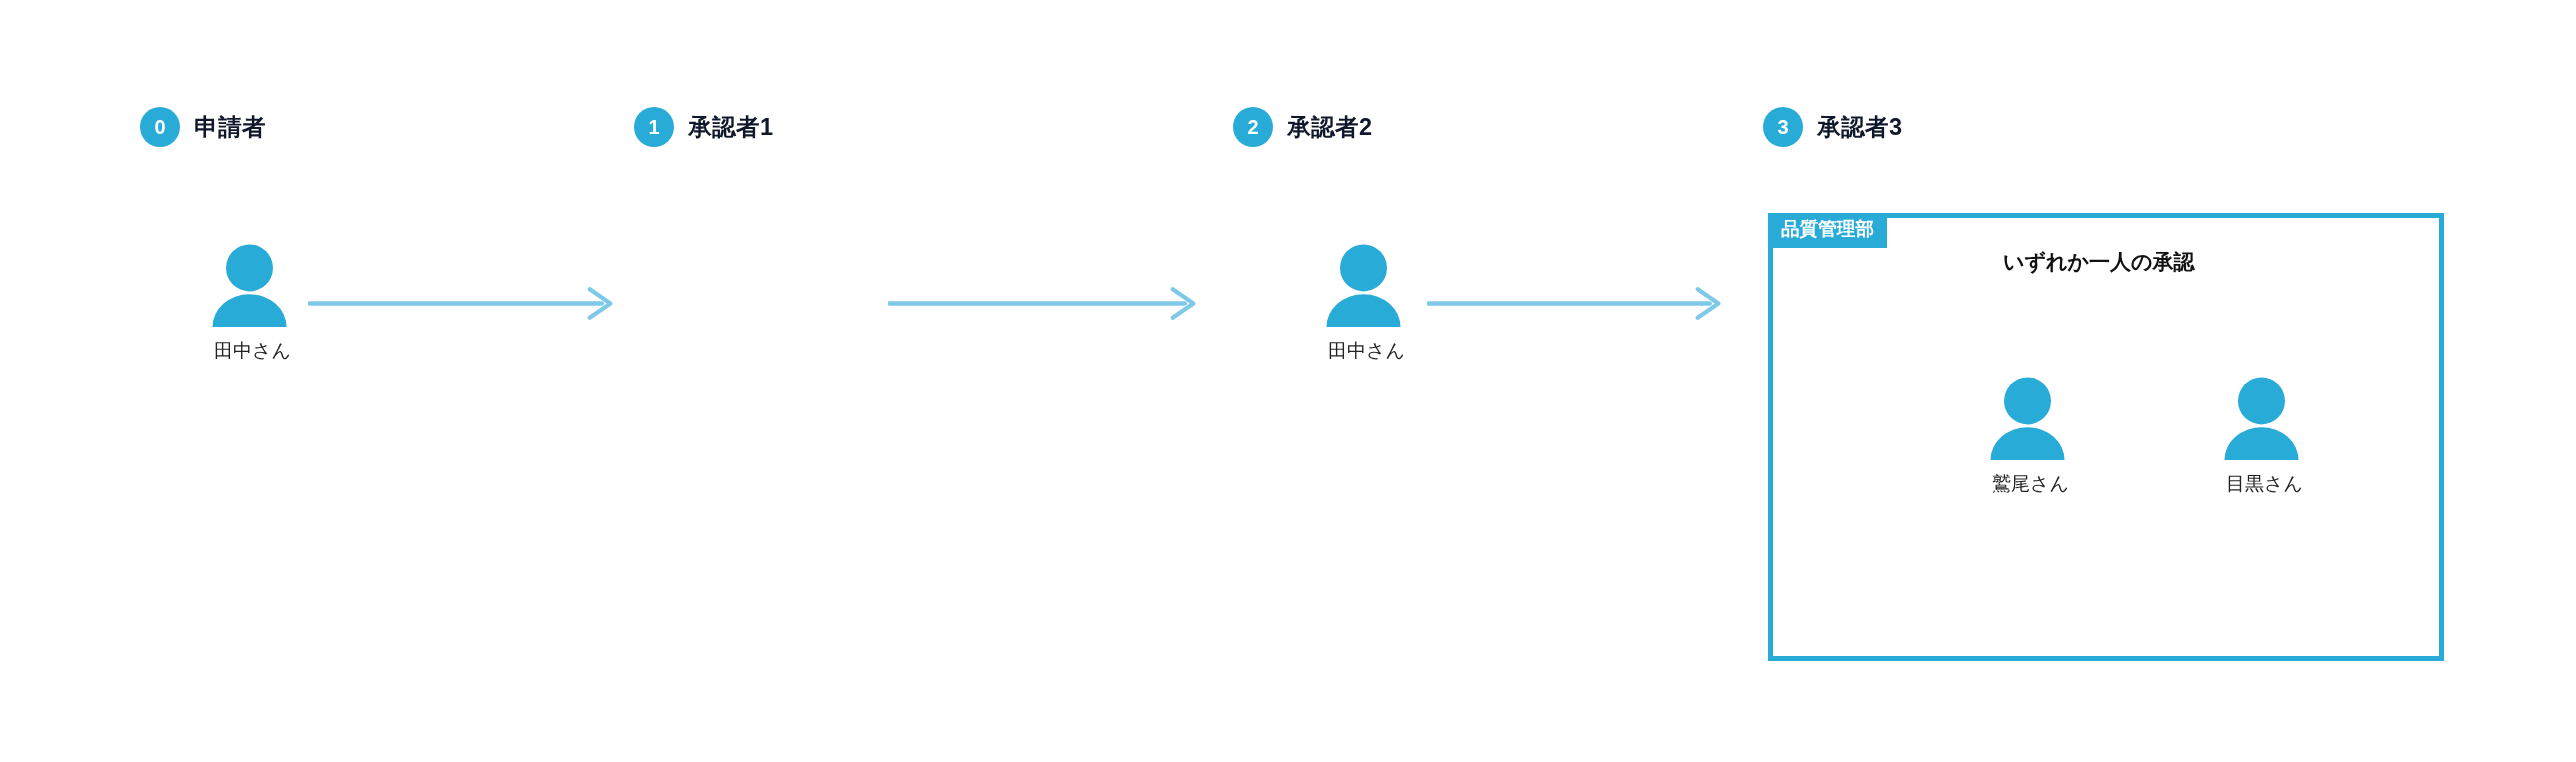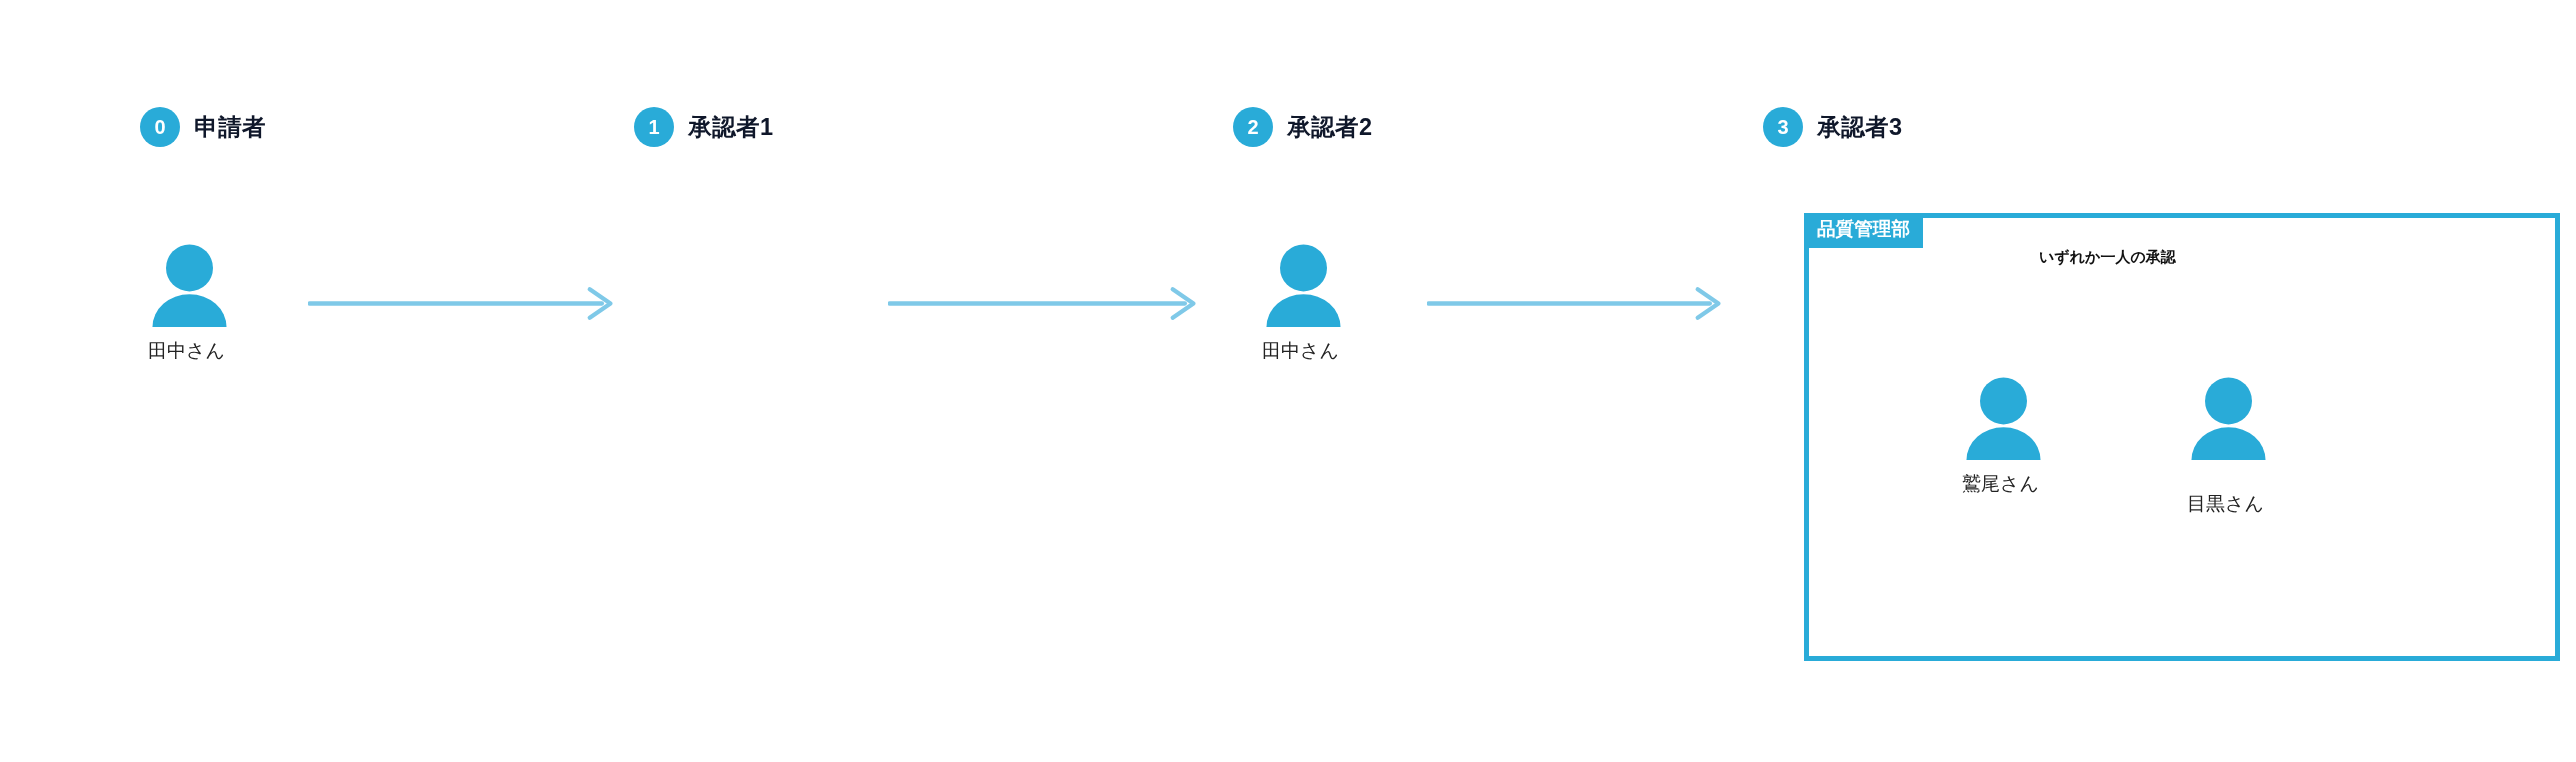--- a/index.html
+++ b/index.html
@@ -49,21 +49,21 @@
     color: #0f172a;
     letter-spacing: 0.4px;
   }
 
   
   .person {
     position: absolute;
     width: 143px;
     display: flex;
     flex-direction: column;
-    align-items: flex-start;
+    align-items: flex-end;
   }
   .person-icon {
     width: 83px;
     height: 84px;
     display: block;
   }
   .person-name {
     margin-top: 11.4px;
     font-size: 19px;
     font-weight: 500;
@@ -91,21 +91,21 @@
     color: #ffffff;
     font-size: 18.6px;
     font-weight: 700;
     padding: 6.4px 13px 7.8px 13px;
     white-space: nowrap;
     line-height: 1.1;
     box-sizing: border-box;
   }
   .group-caption {
     position: absolute;
-    font-size: 15px;
+    font-size: 21px;
     font-weight: 700;
     color: #111111;
     white-space: nowrap;
   }
 </style>
 </head>
 <body>
 
 <div id="canvas">
 
@@ -154,35 +154,35 @@
   <svg class="arrow" style="left:1427px; top:282px; width:300px;" viewBox="0 0 420 60">
     <line x1="2" y1="30" x2="396" y2="30" stroke="#7fc9e8" stroke-width="6" stroke-linecap="round"></line>
     <polyline points="379,10 408,30 379,50" fill="none" stroke="#7fc9e8" stroke-width="6" stroke-linecap="round" stroke-linejoin="round"></polyline>
   </svg>
 
   <div class="step-header" style="left:1763px; top:107px;">
     <div class="step-badge">3</div>
     <div class="step-title">承認者3</div>
   </div>
 
-  <div class="group-box" style="left:1768px; top:213px; width:756px; height:448px;margin-left:36px;">
+  <div class="group-box" style="left:1768px; top:213px; width:676px; height:448px;">
 
     <div class="group-tag" style="left:-5px; top:-5px;">品質管理部</div>
 
     <div class="group-caption" style="left:230px; top:30px;">いずれか一人の承認</div>
 
     <div class="person" style="left:153px; top:158px;">
       <svg class="person-icon" viewBox="0 0 116 118">
         <circle cx="58" cy="35" r="33" fill="#29abd8"></circle>
         <path d="M6 118 A52 46 0 0 1 110 118 Z" fill="#29abd8"></path>
       </svg>
       <div class="person-name">鷲尾さん</div>
     </div>
 
-    <div class="person" style="left:378px; top:158px;gap:20px;">
+    <div class="person" style="left:387px; top:158px;">
       <svg class="person-icon" viewBox="0 0 116 118">
         <circle cx="58" cy="35" r="33" fill="#29abd8"></circle>
         <path d="M6 118 A52 46 0 0 1 110 118 Z" fill="#29abd8"></path>
       </svg>
       <div class="person-name">目黒さん</div>
     </div>
   </div>
 
 </div>
 

